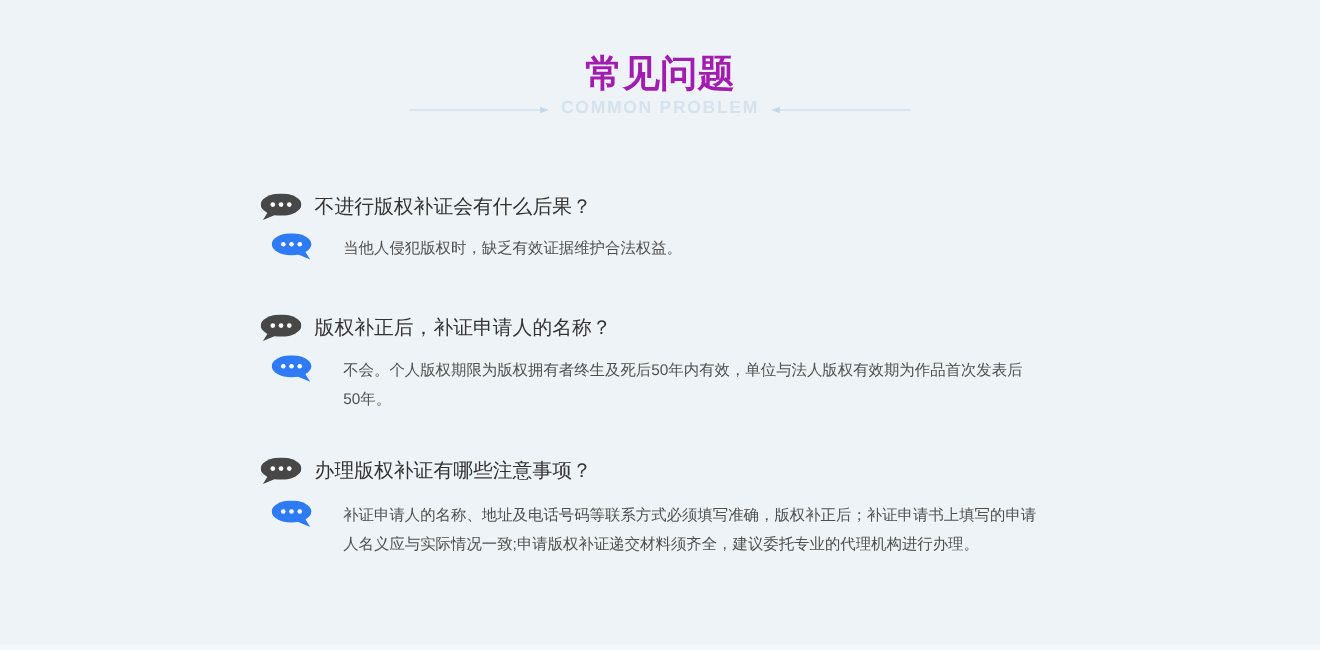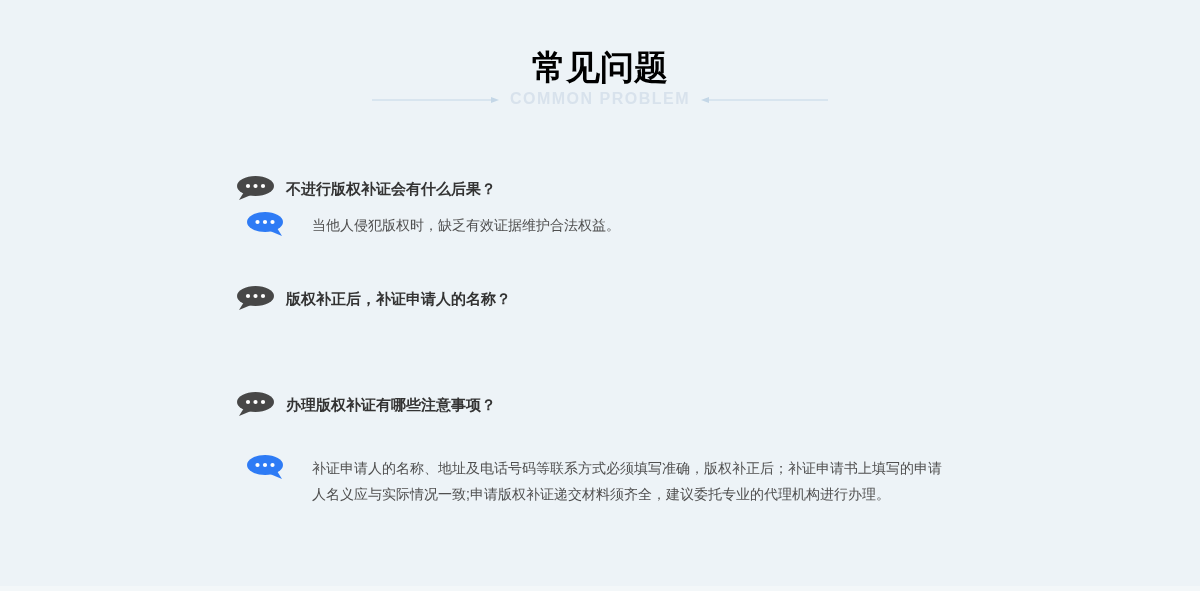--- a/index.html
+++ b/index.html
@@ -10,21 +10,21 @@
     position:relative;
     overflow:hidden;
   }
   .page { position:absolute; left:0; top:0; width:1200px; height:591px; background:#edf3f7; }
 
   
   .title {
     position:absolute; left:0; top:49px; width:1200px;
     text-align:center;
     font-size:34px; line-height:36px; font-weight:bold;
-    color:#000000;
+    color:#a21caf;
   }
   .subtitle {
     position:absolute; left:0; top:90px; width:1200px;
     text-align:center;
     font-size:16px; line-height:18px; font-weight:bold;
     letter-spacing:1.5px;
     color:#d8e2ec;
   }
   .decor { position:absolute; top:96px; width:128px; height:8px; }
   .decor-left  { left:372px; }
@@ -34,35 +34,35 @@
   .q-row, .a-row {
     position:absolute;
     display:flex;
     align-items:flex-start;
   }
   .q-row { left:237px; width:720px; }
   .a-row { left:247px; width:700px; }
   .bubble { flex:0 0 auto; width:37px; height:25px; }
   .q-text {
     margin-left:12px;
-    font-size:15px; line-height:25px;
-    font-weight:bold;
+    font-size:18px; line-height:25px;
+    font-weight:normal;
     color:#333333;
   }
   .a-text {
     margin-left:28px;
     width:632px;
     font-size:14px; line-height:26px;
     color:#4f4f4f;
   }
   .q-row-1 { top:176px; }
   .a-row-1 { top:212px; }
   .q-row-2 { top:286px; }
   .a-row-2 { top:323px; }
-  .q-row-3 { top:392px; }
+  .q-row-3 { top:416px; }
   .a-row-3 { top:455px; }
 
   .bottom-strip {
     position:absolute; left:0; bottom:0; width:1200px; height:5px;
     background:#f3f7f9;
   }
 </style>
 </head>
 <body>
 
@@ -108,20 +108,30 @@
     <svg class="bubble" viewBox="0 0 37 25">
       <ellipse cx="18.5" cy="10" rx="18.5" ry="10" fill="#474747"></ellipse>
       <path d="M7 16 L2 24 L14 19 Z" fill="#474747"></path>
       <circle cx="11" cy="10" r="2.1" fill="#ffffff"></circle>
       <circle cx="18.5" cy="10" r="2.1" fill="#ffffff"></circle>
       <circle cx="26" cy="10" r="2.1" fill="#ffffff"></circle>
     </svg>
     <div class="q-text">版权补正后，补证申请人的名称？</div>
   </div>
 
+  <div class="a-row a-row-2">
+    <svg class="bubble" viewBox="0 0 37 25">
+      <ellipse cx="18" cy="10" rx="18" ry="10" fill="#2e7bf5"></ellipse>
+      <path d="M30 16 L35 24 L23 19 Z" fill="#2e7bf5"></path>
+      <circle cx="10.5" cy="10" r="2.1" fill="#ffffff"></circle>
+      <circle cx="18" cy="10" r="2.1" fill="#ffffff"></circle>
+      <circle cx="25.5" cy="10" r="2.1" fill="#ffffff"></circle>
+    </svg>
+    <div class="a-text">不会。个人版权期限为版权拥有者终生及死后50年内有效，单位与法人版权有效期为作品首次发表后50年。</div>
+  </div>
 
   <div class="q-row q-row-3">
     <svg class="bubble" viewBox="0 0 37 25">
       <ellipse cx="18.5" cy="10" rx="18.5" ry="10" fill="#474747"></ellipse>
       <path d="M7 16 L2 24 L14 19 Z" fill="#474747"></path>
       <circle cx="11" cy="10" r="2.1" fill="#ffffff"></circle>
       <circle cx="18.5" cy="10" r="2.1" fill="#ffffff"></circle>
       <circle cx="26" cy="10" r="2.1" fill="#ffffff"></circle>
     </svg>
     <div class="q-text">办理版权补证有哪些注意事项？</div>

